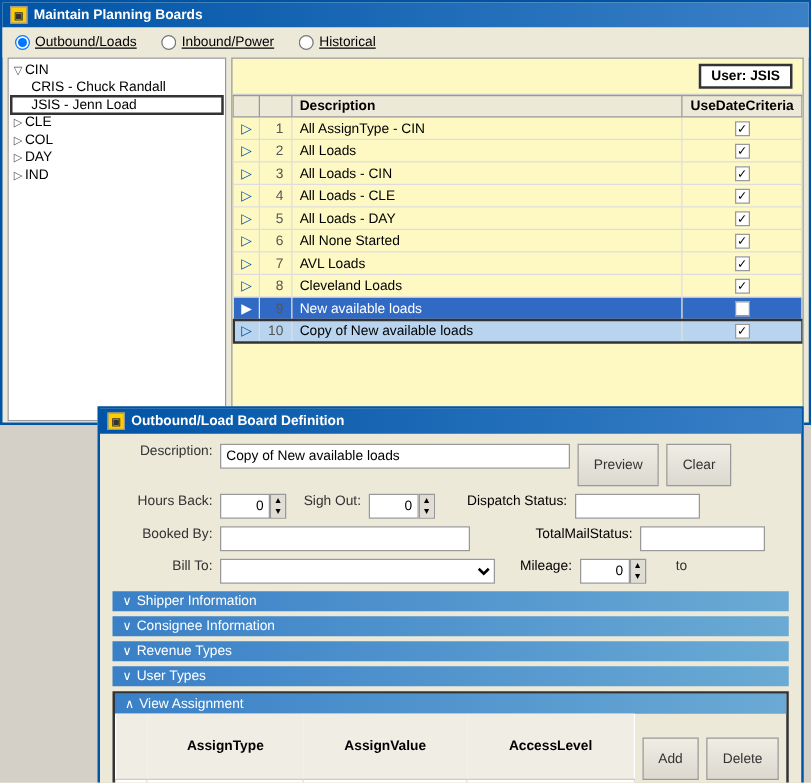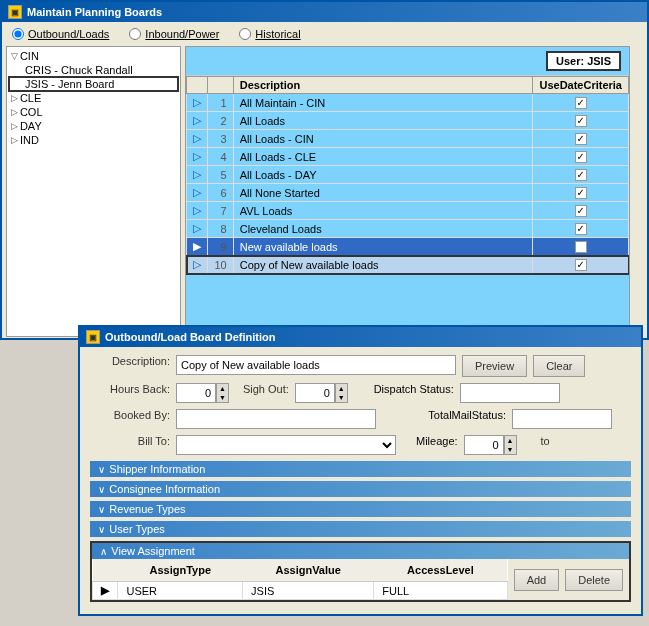--- a/index.html
+++ b/index.html
@@ -101,23 +101,23 @@
 
     .expand-icon {
       font-size: 9px;
       margin-right: 2px;
       color: #555;
     }
 
     
     .grid-panel {
       flex: 1;
-      background: #7dd3fc;
-      border: 1px solid #999;
-      margin: 0 17px 4px 0;
+      background: #fef9c3;
+      border: 1px solid #999;
+      margin: 0 4px 4px 0;
       overflow: auto;
     }
 
     .user-header {
       display: flex;
       justify-content: flex-end;
       padding: 4px 8px;
       border-bottom: 1px solid #ccc;
     }
 
@@ -229,21 +229,21 @@
     .form-input-wide {
       width: 280px;
     }
 
     .btn {
       border: 1px solid #999;
       background: linear-gradient(to bottom, #f0ede4, #dbd8cf);
       padding: 3px 12px;
       font-size: 11px;
       cursor: pointer;
-      height: 22px;
+      height: 34px;
       color: #333;
     }
 
     .spin-wrapper {
       display: flex;
       align-items: center;
     }
 
     .spin-input {
       width: 40px;
@@ -325,21 +325,21 @@
     .assignment-table {
       width: 100%;
       border-collapse: collapse;
       background: white;
     }
 
     .assignment-table th {
       text-align: center;
       font-weight: bold;
       font-size: 11px;
-      padding: 5px 6px;
+      padding: 20px 6px;
       border-bottom: 1px solid #ccc;
       background: #f0ede4;
     }
 
     .assignment-table td {
       padding: 2px 8px;
       font-size: 11px;
       border: 1px solid #ddd;
     }
 
@@ -392,21 +392,21 @@
 
     <div class="tree-panel">
       <div class="tree-item">
         <span class="expand-icon">▽</span>
         <span>CIN</span>
       </div>
       <div class="tree-item tree-indent-1">
         <span>CRIS - Chuck Randall</span>
       </div>
       <div class="tree-item tree-indent-1 highlighted" style="outline: 2px solid #333; outline-offset:-1px;">
-        <span>JSIS - Jenn Board</span>
+        <span>JSIS - Jenn Load</span>
       </div>
       <div class="tree-item">
         <span class="expand-icon">▷</span>
         <span>CLE</span>
       </div>
       <div class="tree-item">
         <span class="expand-icon">▷</span>
         <span>COL</span>
       </div>
       <div class="tree-item">
@@ -429,21 +429,21 @@
             <th style="width:16px;"></th>
             <th style="width:24px;"></th>
             <th>Description</th>
             <th style="width:90px; text-align:center;">UseDateCriteria</th>
           </tr>
         </thead>
         <tbody id="grid-tbody">
         <tr>
               <td class="row-expand">▷</td>
               <td class="row-num">1</td>
-              <td>All Maintain - CIN</td>
+              <td>All AssignType - CIN</td>
               <td class="checkbox-cell"><span class="check-box">✓</span></td>
             </tr>
             <tr>
               <td class="row-expand">▷</td>
               <td class="row-num">2</td>
               <td>All Loads</td>
               <td class="checkbox-cell"><span class="check-box">✓</span></td>
             </tr>
             <tr>
               <td class="row-expand">▷</td>

